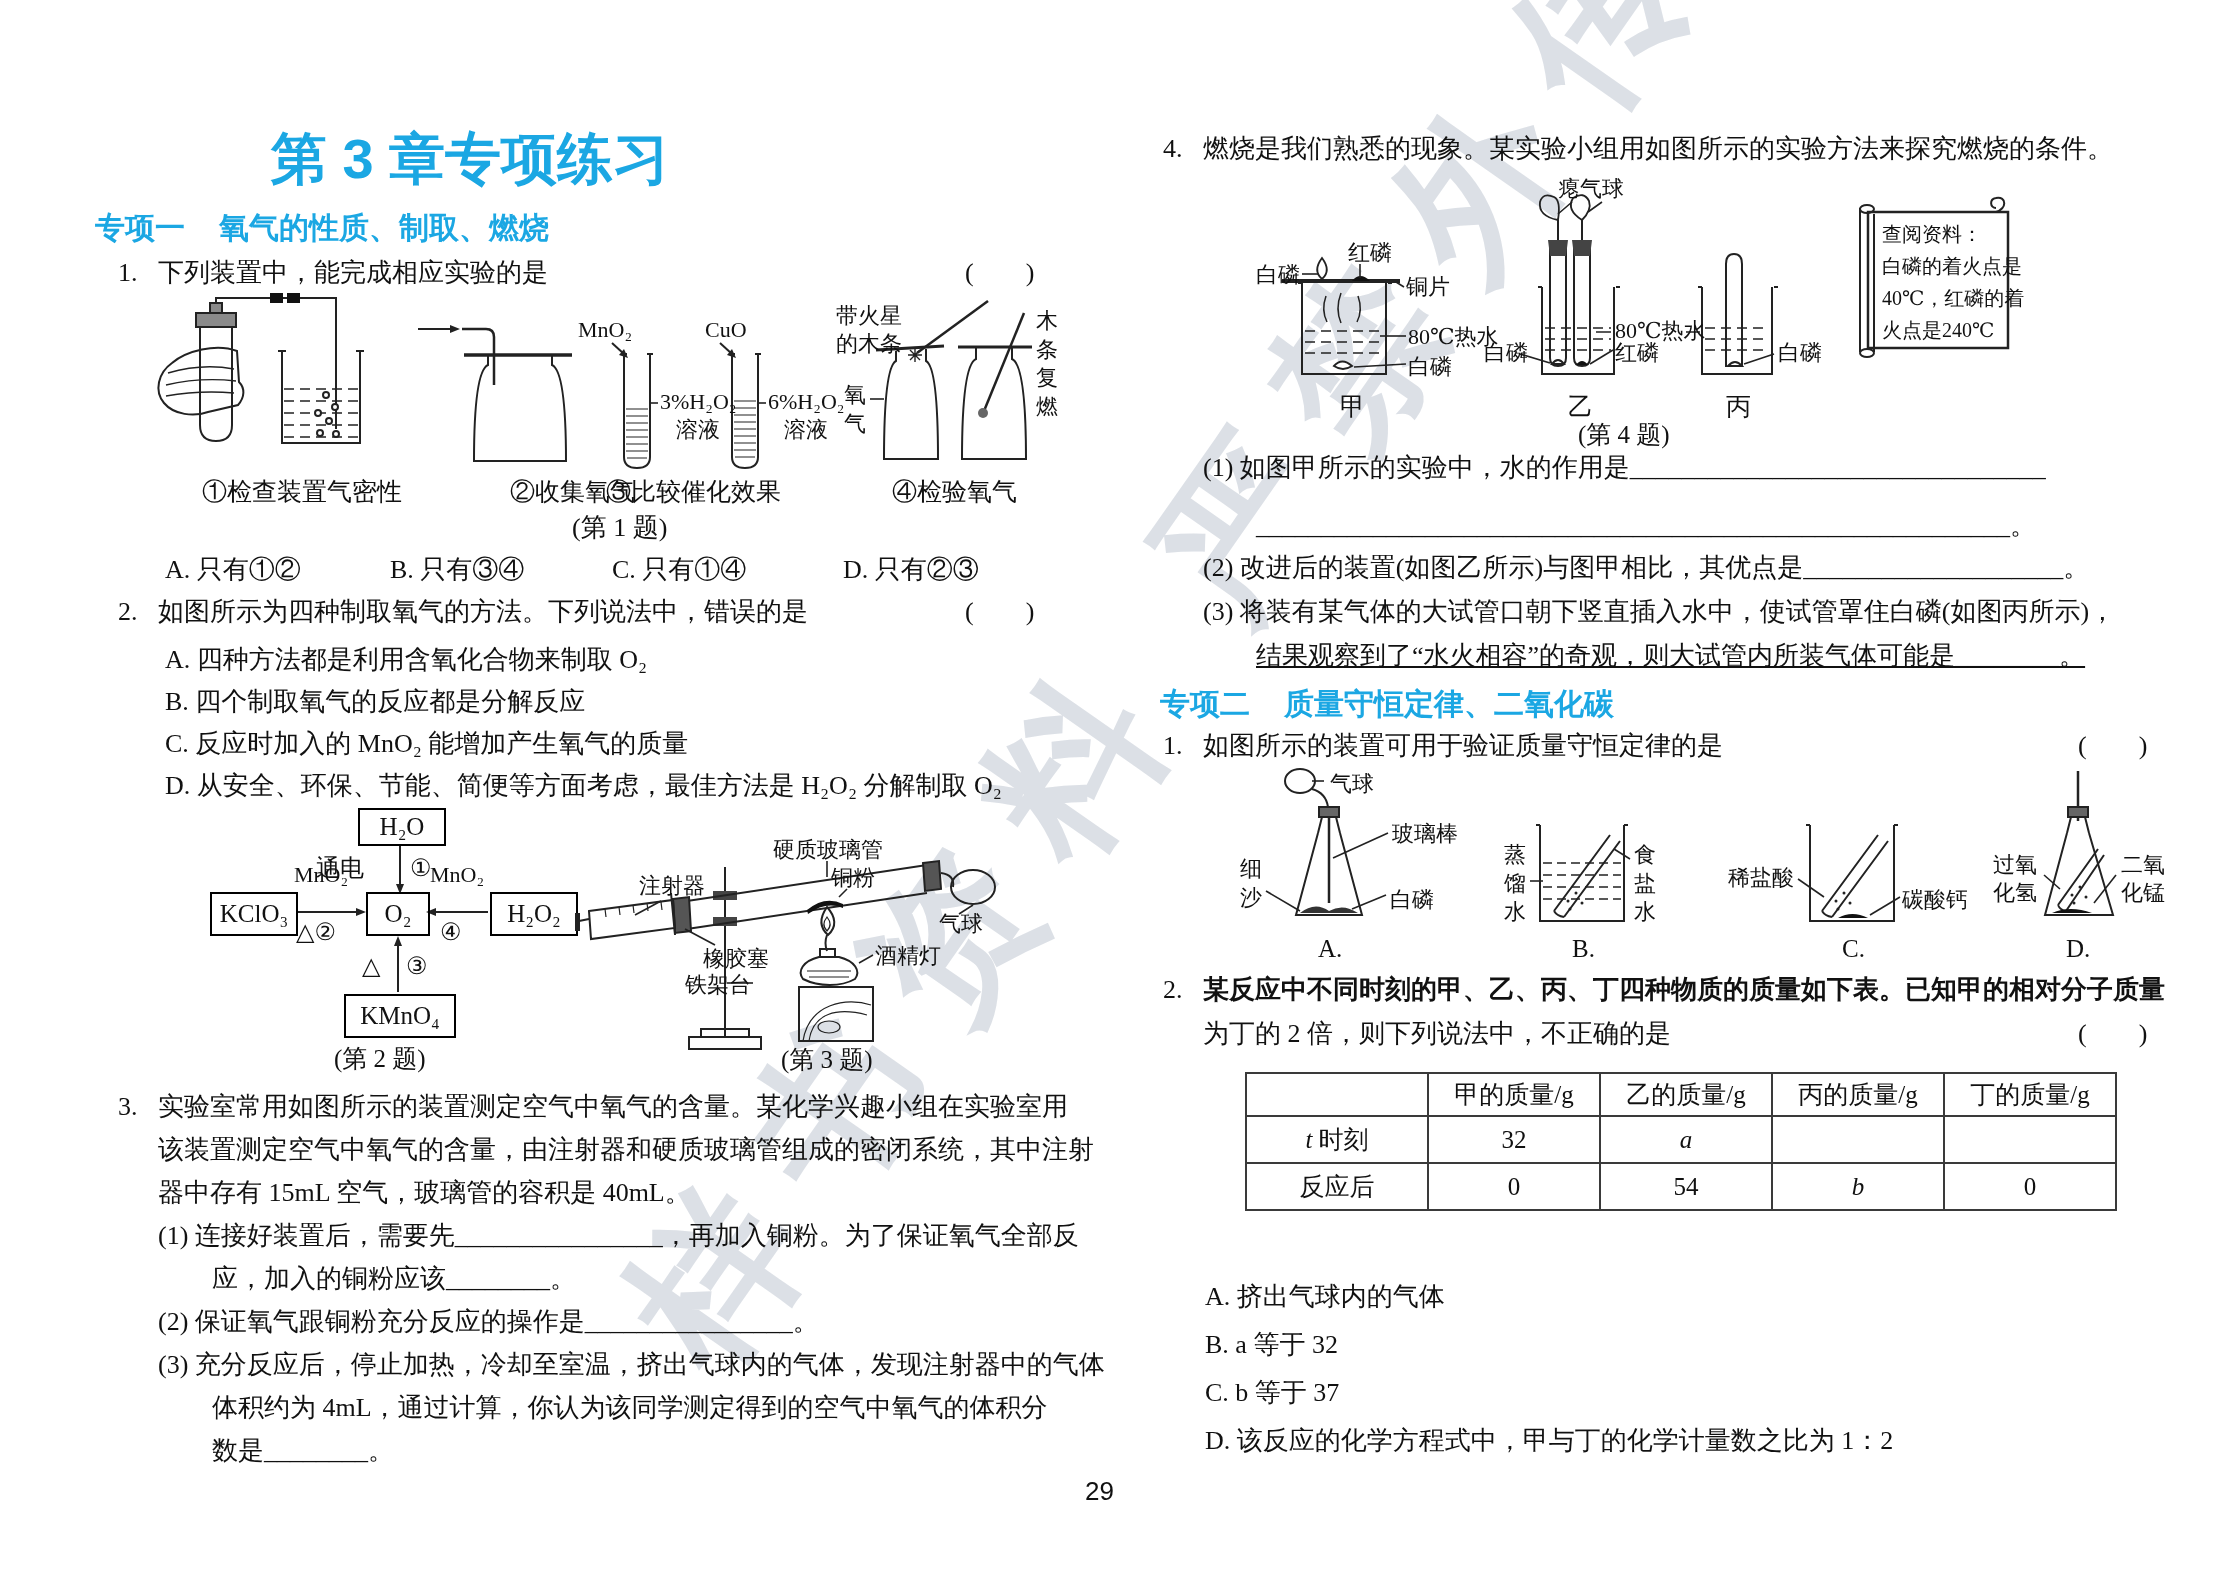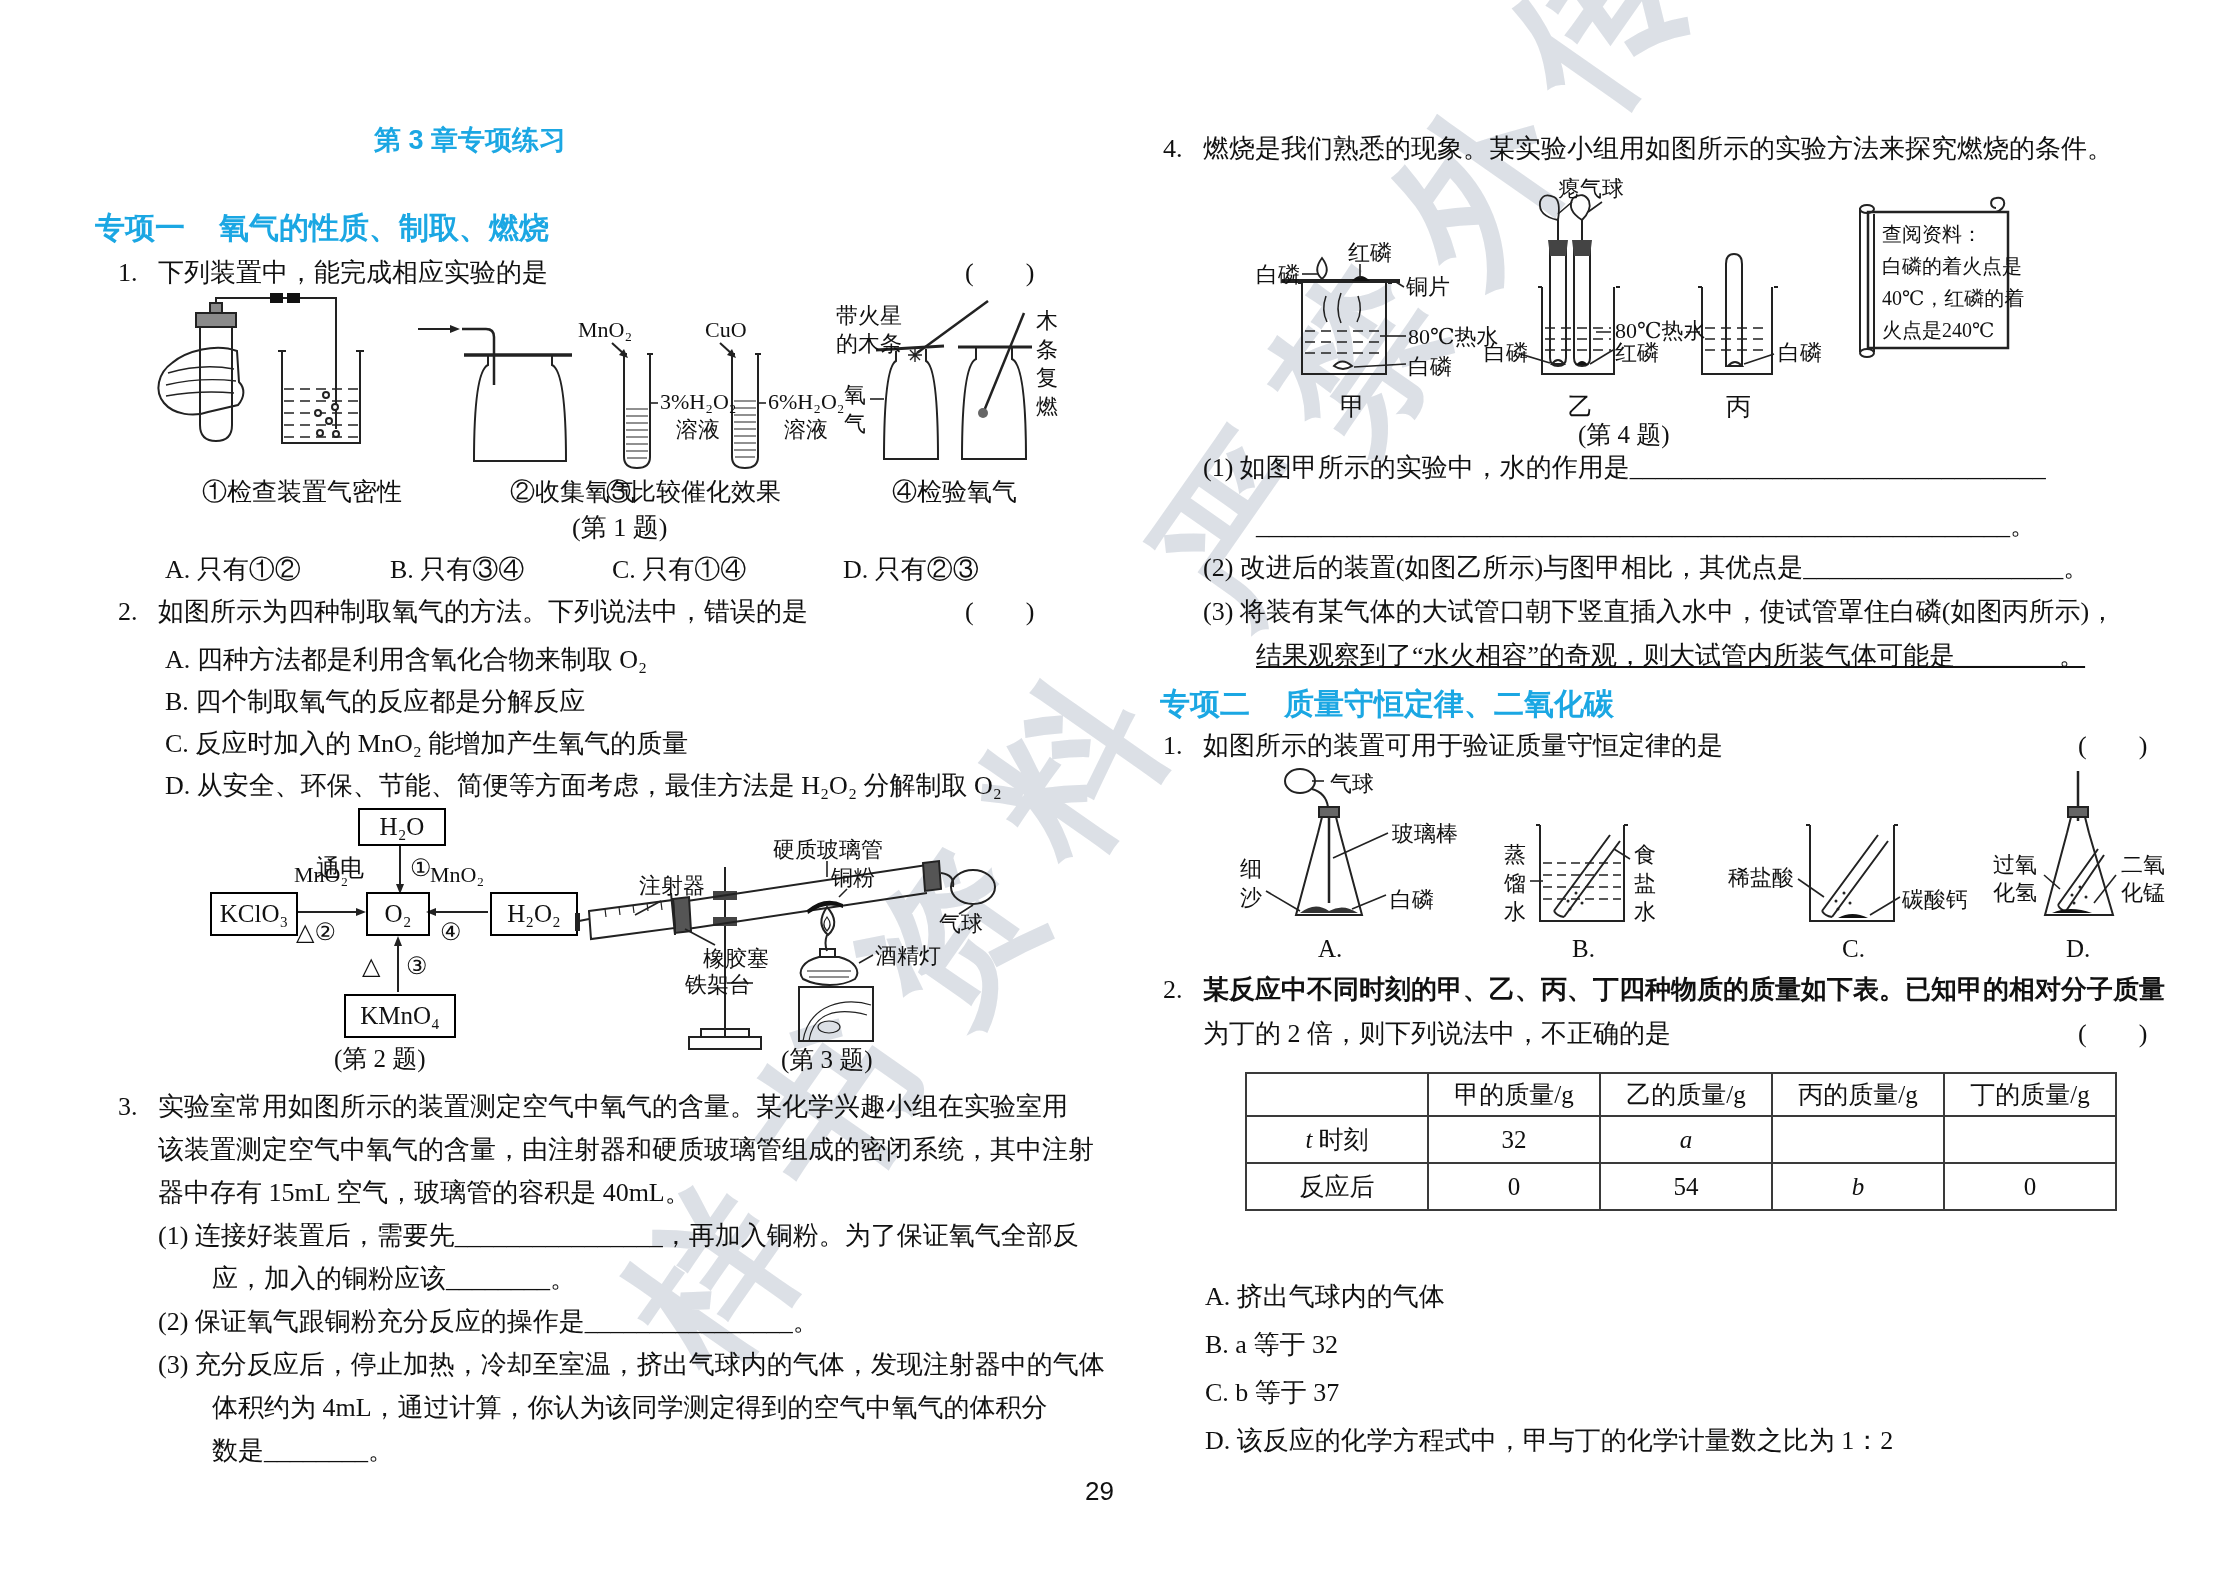--- a/index.html
+++ b/index.html
@@ -5,21 +5,21 @@
   :root{ --accent:#1ba7e3; }
   html,body{margin:0;padding:0;background:#ffffff;}
   body{width:2220px;height:1571px;font-family:"Liberation Serif","DejaVu Serif",serif;color:#111;}
   .page{position:relative;width:2220px;height:1571px;background:#fff;overflow:hidden;}
   .wm{position:absolute;left:330px;top:580px;width:1600px;text-align:center;
       font-size:165px;letter-spacing:42px;color:rgba(168,178,192,.40);
       font-family:"Liberation Sans",sans-serif;font-weight:bold;white-space:nowrap;
       transform:rotate(-55deg);z-index:0;}
   .t{position:absolute;white-space:nowrap;font-size:26px;line-height:1.25;z-index:2;}
   .doc-title{position:absolute;font-family:"Liberation Sans",sans-serif;font-weight:bold;
-      font-size:27px;color:var(--accent);z-index:2;}
+      font-size:56px;color:var(--accent);z-index:2;}
   .sec{position:absolute;font-family:"Liberation Sans",sans-serif;font-weight:bold;
       font-size:30px;color:var(--accent);white-space:nowrap;z-index:2;}
   .sec .gap{display:inline-block;width:34px;}
   .fig{position:absolute;z-index:2;}
   .fig svg{position:absolute;left:0;top:0;}
   .fl{position:absolute;white-space:nowrap;font-size:22px;line-height:1.2;z-index:3;}
   .fl20{font-size:20px;}
   .vert{white-space:normal;width:26px;line-height:1.3;text-align:center;}
   .w2{white-space:normal;width:50px;line-height:1.25;text-align:center;}
   .cap{position:absolute;white-space:nowrap;font-size:25px;z-index:3;}

